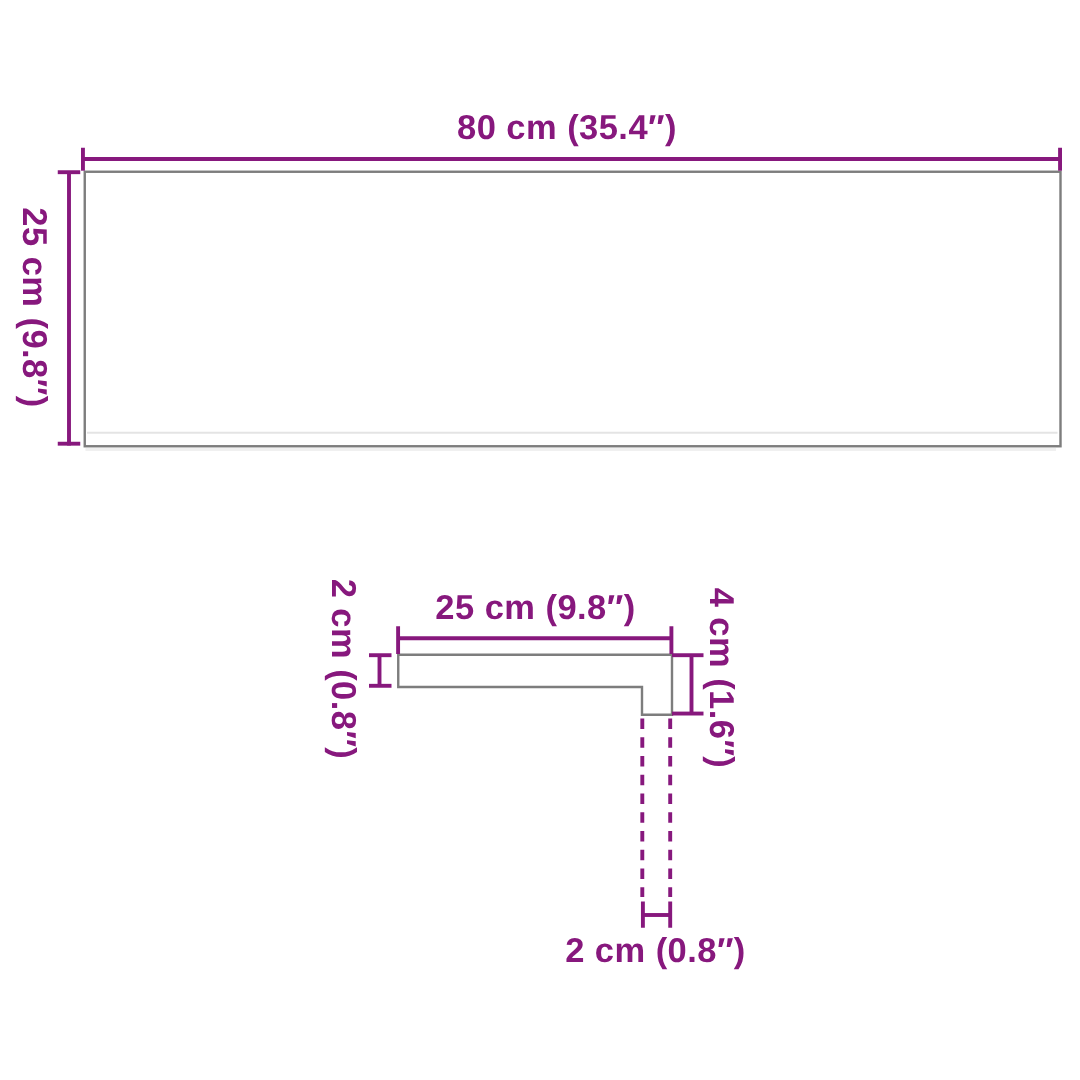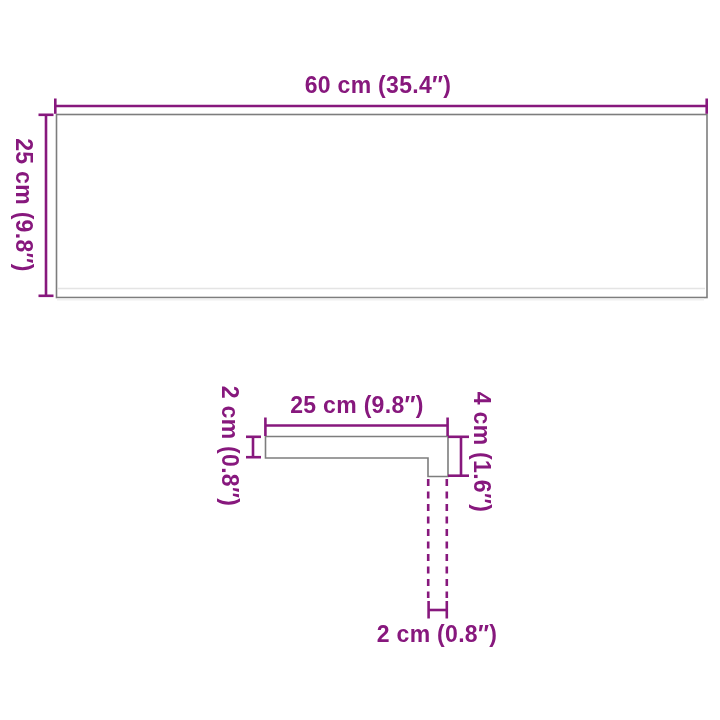--- a/index.html
+++ b/index.html
@@ -83,21 +83,21 @@
       <line x1="446.8" y1="479" x2="446.8" y2="598"></line>
     </g>
 
     <g stroke="#87187D" stroke-width="2.6">
       <line x1="428" y1="610" x2="448" y2="610"></line>
       <line x1="428.6" y1="601" x2="428.6" y2="618.5"></line>
       <line x1="446.8" y1="601" x2="446.8" y2="618.5"></line>
     </g>
   </svg>
 
-  <div class="dim-label" style="left: 378px; top: 85px;">60 cm (35.4″)</div>
+  <div class="dim-label" style="left: 378px; top: 85px;">80 cm (35.4″)</div>
 
   <div class="dim-label vertical" style="left: 23px; top: 205px;">25 cm (9.8″)</div>
 
   <div class="dim-label" style="left: 357px; top: 405px;">25 cm (9.8″)</div>
 
   <div class="dim-label vertical" style="left: 229px; top: 446px;">2 cm (0.8″)</div>
 
   <div class="dim-label vertical" style="left: 481px; top: 452px;">4 cm (1.6″)</div>
 
   <div class="dim-label" style="left: 437px; top: 634px;">2 cm (0.8″)</div>

